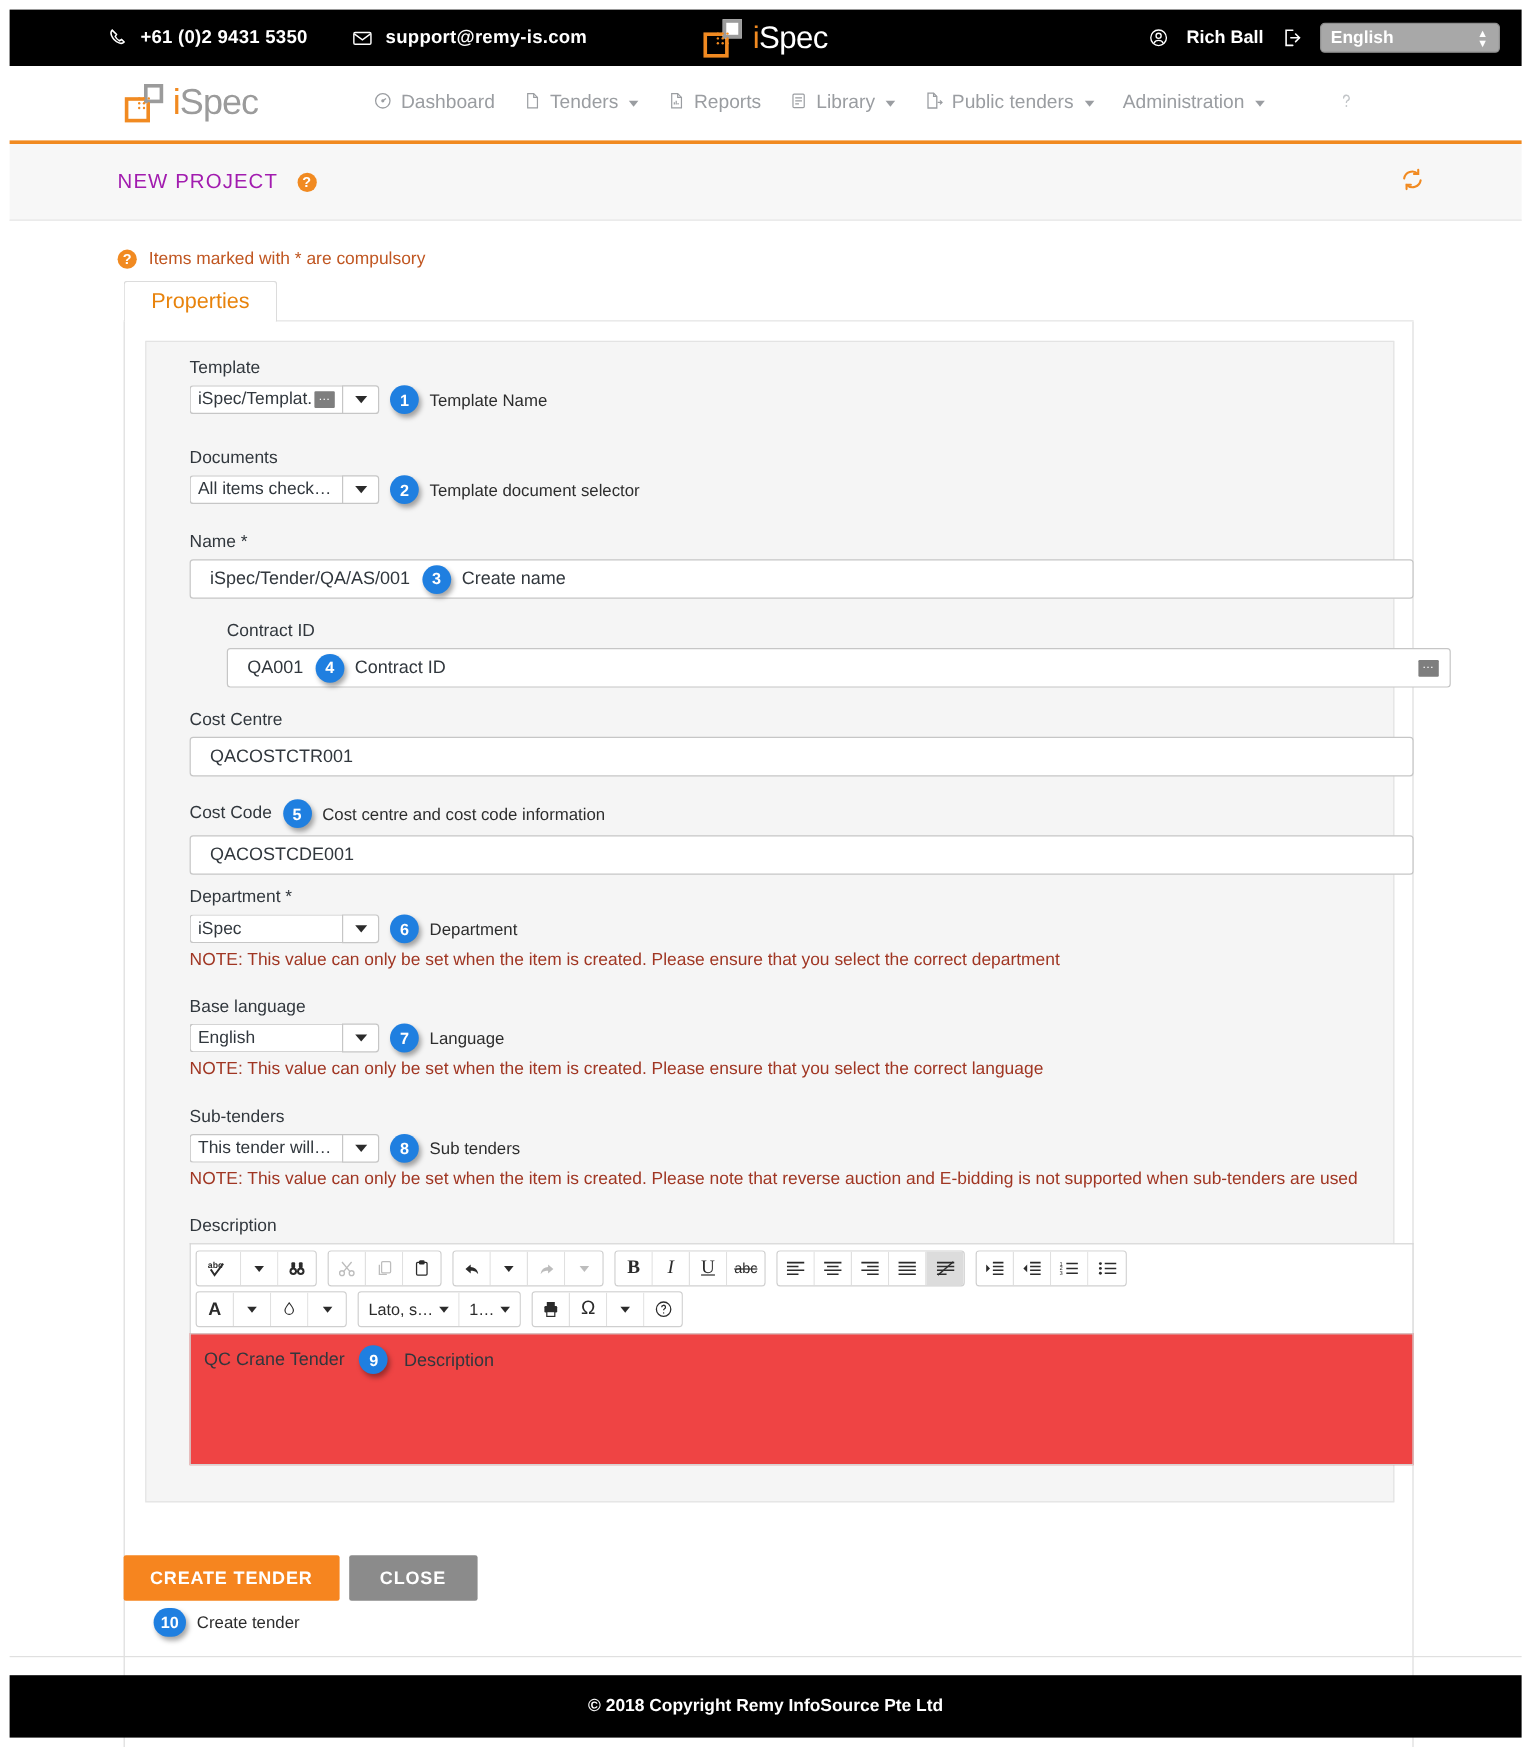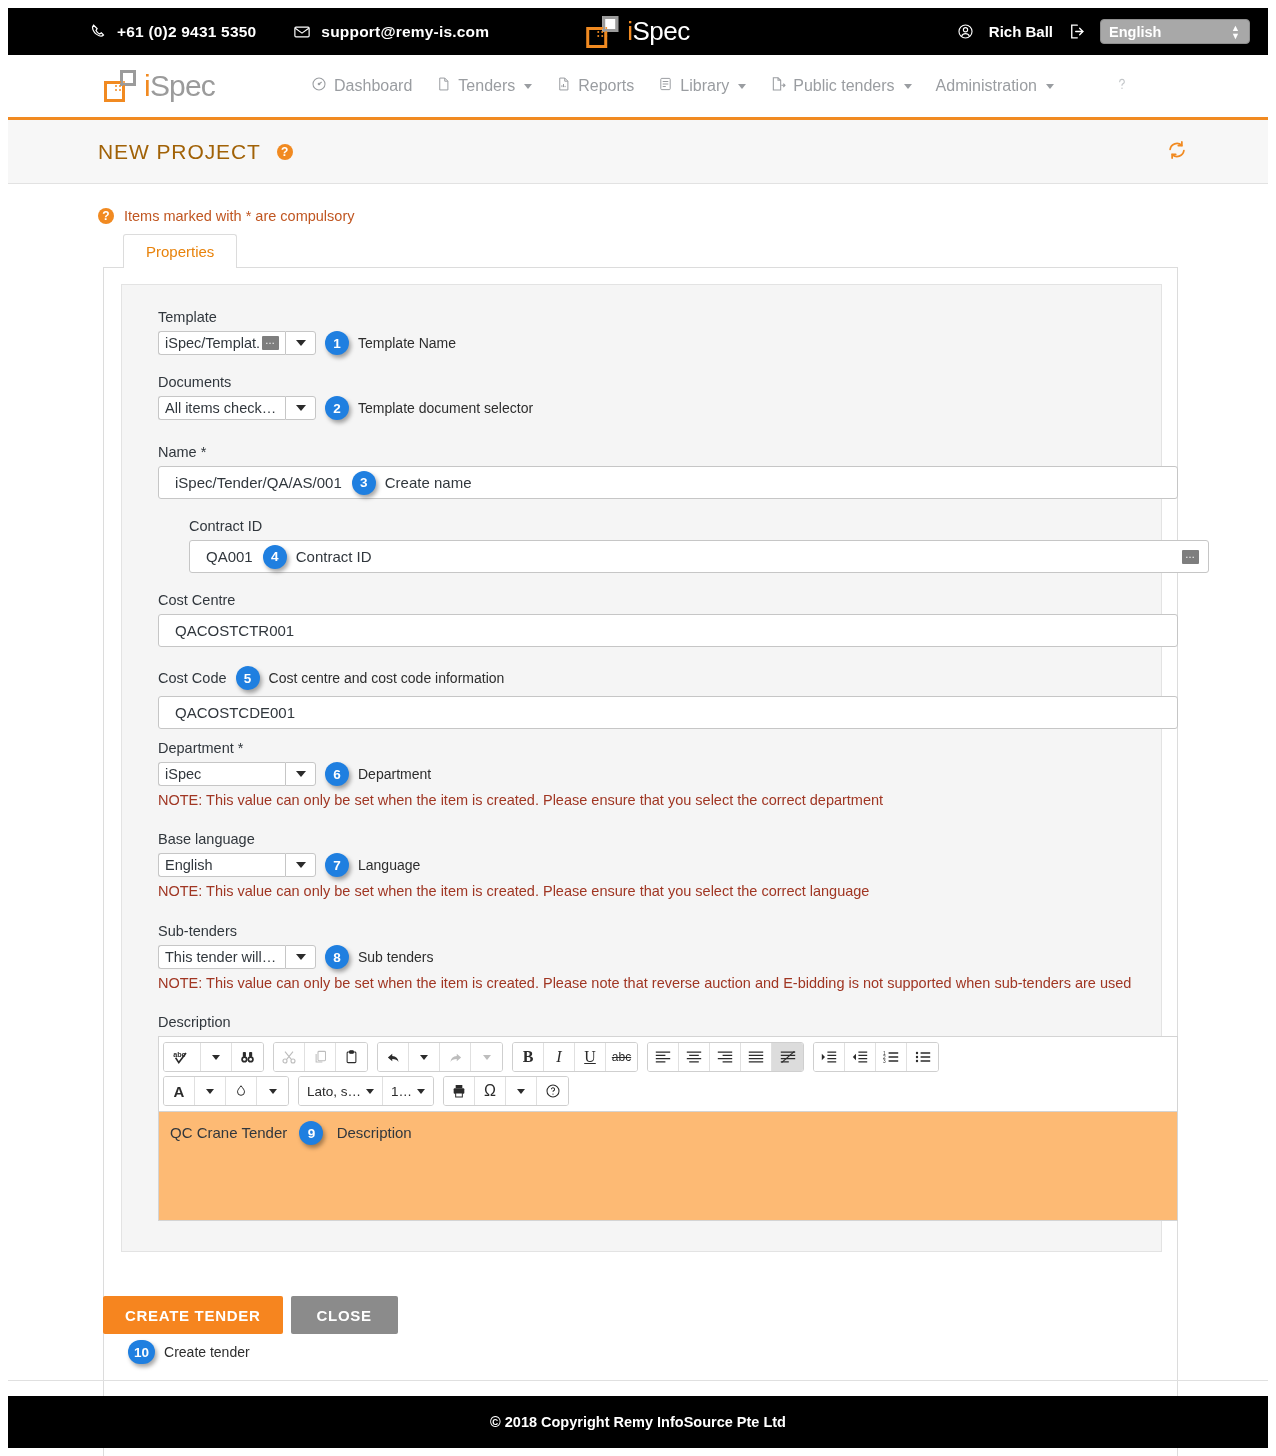--- a/index.html
+++ b/index.html
@@ -50,38 +50,38 @@
   .nav-items{ display:flex; align-items:center; gap:24px; margin-left:96px; }
   .nav-item{ display:flex; align-items:center; gap:7px; color:#9a9da1; font-size:16px; cursor:pointer; }
   .nav-item .caret{ width:0;height:0;border-left:4.5px solid transparent;border-right:4.5px solid transparent;border-top:5px solid #9a9da1; margin-left:2px;}
   .nav-help{ display:flex; align-items:center; gap:12px; margin-left:36px; color:#c2c5c8;}
 
   
   .pagehead{
     position:absolute; left:8px; top:120px; width:1260px; height:64px;
     background:#f7f7f7; border-bottom:1px solid #e2e2e2; display:flex; align-items:center;
   }
-  .pagehead .title{ margin-left:90px; font-size:21px; color:#a16207; letter-spacing:.9px; }
+  .pagehead .title{ margin-left:90px; font-size:17px; color:#a21caf; letter-spacing:.9px; }
   .help-dot{
     width:16px; height:16px; border-radius:50%; background:#f18a21; color:#fff;
     font-size:12px; font-weight:bold; display:inline-flex; align-items:center; justify-content:center;
     line-height:1; flex:none;
   }
   .pagehead .hd{ margin-left:16px; }
   .refresh{ position:absolute; right:80px; top:50%; transform:translateY(-50%); cursor:pointer; }
 
   
   .content{ position:absolute; left:8px; top:184px; width:1260px; height:1212px; background:#fff; }
   .compulsory{ position:absolute; left:90px; top:24px; display:flex; align-items:center; gap:10px;
     color:#c05621; font-size:14.5px; }
   .tabs{ position:absolute; left:95px; top:50px; width:1075px; height:34px; border-bottom:1px solid #dcdcdc;}
   .tab{
     position:absolute; left:0; top:0; height:35px; padding:0 22px; background:#fff;
     border:1px solid #dcdcdc; border-bottom:1px solid #fff; border-radius:3px 3px 0 0;
-    display:flex; align-items:center; color:#e8830c; font-size:15px; cursor:pointer;margin-left:20px;
+    display:flex; align-items:center; color:#e8830c; font-size:18px; cursor:pointer;
   }
   .panel{
     position:absolute; left:95px; top:84px; width:1075px; height:1204px;
     border:1px solid #dcdcdc; border-top:none; background:#fff;
   }
   .inner{
     position:absolute; left:17px; top:16px; width:1041px; height:968px;
     background:#f5f5f5; border:1px solid #e3e3e3;
   }
   .field{ position:absolute; left:36px; }
@@ -134,21 +134,21 @@
     border-right:1px solid #e0e0e0; background:#fff; cursor:pointer; font-size:14px; color:#2b2b2b;
     padding:0 5px;
   }
   .ebtn:last-child{ border-right:none; }
   .ebtn.wide{ min-width:auto; padding:0 8px; font-size:13.5px; gap:5px; }
   .ebtn.dis{ color:#bdbdbd; }
   .ebtn.on{ background:#dcdcdc; }
   .ecaret{ width:0;height:0;border-left:4.5px solid transparent;border-right:4.5px solid transparent;border-top:5.5px solid #2b2b2b;}
   .ecaret.dis{ border-top-color:#bdbdbd; }
   .earea{
-    width:1020px; height:110px; border:1px solid #d4d4d4; background:#fdba74;
+    width:1020px; height:110px; border:1px solid #d4d4d4; background:#ef4444;
     padding:9px 11px; font-size:15px; color:#31373d;
   }
 
   
   .actions{ position:absolute; left:95px; top:1112px; display:flex; align-items:center; gap:8px; }
   .btn-primary{
     height:38px; padding:0 22px; background:#f6851f; color:#fff; border:none; border-radius:2px;
     font-size:15px; font-weight:bold; letter-spacing:.7px; cursor:pointer; font-family:inherit;
   }
   .btn-grey{
@@ -340,21 +340,21 @@
       <span>Items marked with * are compulsory</span>
     </div>
 
     <div class="tabs">
       <div class="tab">Properties</div>
     </div>
 
     <div class="panel">
       <div class="inner">
 
-        <div class="field" style="top:24px;">
+        <div class="field" style="top:14px;">
           <span class="flabel">Template</span>
           <div class="callout">
             <div class="combo">
               <div class="box">
                 <span>iSpec/Templat.</span>
                 <span class="ell-btn">…</span>
               </div>
               <div class="btn">
                   <span class="cr"></span>
                 </div>

